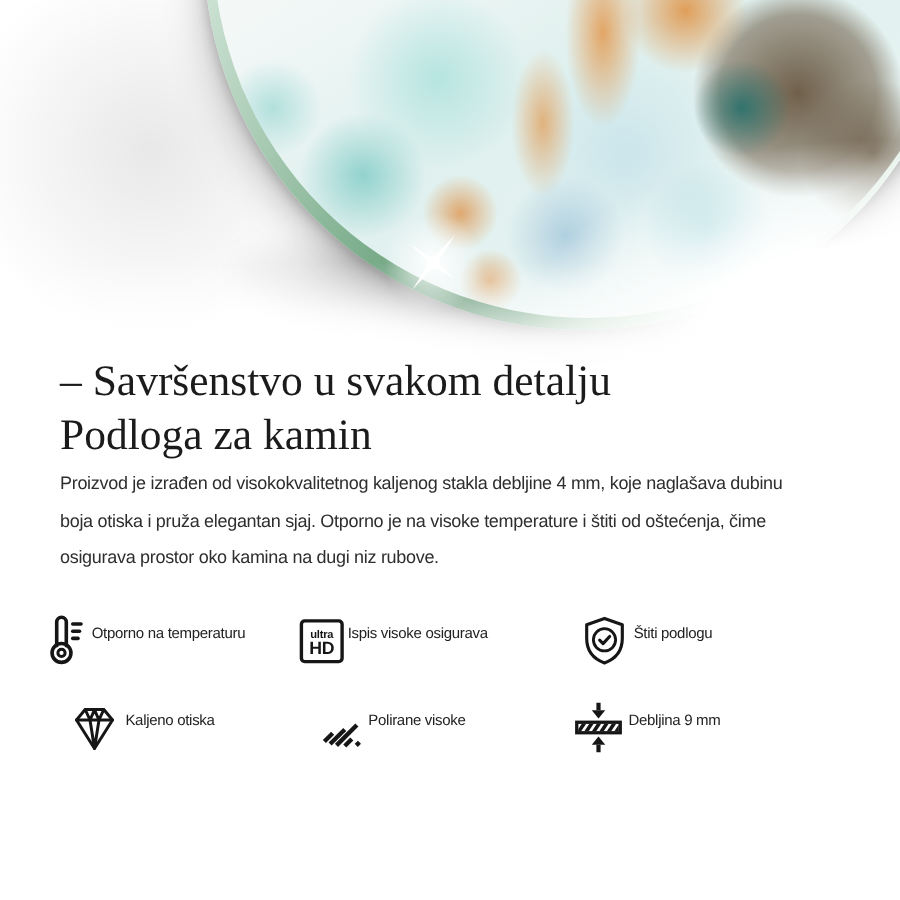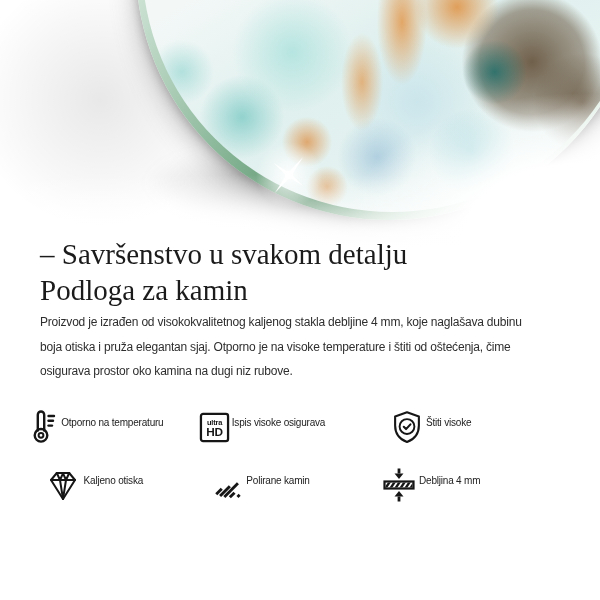--- a/index.html
+++ b/index.html
@@ -116,21 +116,21 @@
   </div>
 
   <div class="feature">
     <div class="icon-box">
       <svg width="38" height="40" viewBox="0 0 40 40" fill="none" stroke="currentColor" stroke-width="2.2" stroke-linecap="round" stroke-linejoin="round">
         <path d="M20 4.5 L32.5 9 V18.5 C32.5 27.5 27.2 33.2 20 35.8 C12.8 33.2 7.5 27.5 7.5 18.5 V9 Z"></path>
         <circle cx="20" cy="19.5" r="7.8" stroke-width="2"></circle>
         <path d="M16.6 19.8 l2.4 2.4 l4.6 -5"></path>
       </svg>
     </div>
-    <div class="feature-label">Štiti visoke</div>
+    <div class="feature-label">Štiti podlogu</div>
   </div>
 
   <div class="feature">
     <div class="icon-box">
       <svg width="42" height="36" viewBox="0 0 40 36" fill="none" stroke="currentColor" stroke-width="2" stroke-linecap="round" stroke-linejoin="round">
         <path d="M8 13 L13.8 6 H26.2 L32 13 L20 32 Z"></path>
         <path d="M8 13 H32"></path>
         <path d="M13.8 6 L17 13 L20 6.3 L23 13 L26.2 6"></path>
         <path d="M17 13 L20 32 L23 13"></path>
       </svg>
@@ -141,21 +141,21 @@
   <div class="feature">
     <div class="icon-box">
       <svg width="34" height="34" viewBox="0 0 40 40" fill="none" stroke="currentColor" stroke-width="3.4" stroke-linecap="butt">
         <path d="M5 31 L11.5 24.5"></path>
         <path d="M9.5 33 L21 21.5"></path>
         <path d="M14.5 34 L30.5 18"></path>
         <path d="M21 34.5 L26.5 29"></path>
         <path d="M30 34 L32.5 31.5"></path>
       </svg>
     </div>
-    <div class="feature-label">Polirane kamin</div>
+    <div class="feature-label">Polirane visoke</div>
   </div>
 
   <div class="feature">
     <div class="icon-box">
       <svg width="40" height="40" viewBox="0 0 40 40" fill="none">
         <path d="M20 3.5 V8.5" stroke="currentColor" stroke-width="2.8"></path>
         <polygon points="15.5,8.5 24.5,8.5 20,14" fill="currentColor"></polygon>
         <clipPath id="barclip">
             <rect x="6.5" y="17.5" width="27" height="5"></rect>
           </clipPath>
@@ -165,16 +165,16 @@
             <path d="M11 24 L17 15"></path>
             <path d="M16 24 L22 15"></path>
             <path d="M21 24 L27 15"></path>
             <path d="M26 24 L32 15"></path>
             <path d="M31 24 L37 15"></path>
         </g>
         <path d="M20 36.5 V31.5" stroke="currentColor" stroke-width="2.8"></path>
         <polygon points="15.5,31.5 24.5,31.5 20,26" fill="currentColor"></polygon>
       </svg>
     </div>
-    <div class="feature-label">Debljina 4 mm</div>
+    <div class="feature-label">Debljina 9 mm</div>
   </div>
 
 </div>
 
 </body></html>

